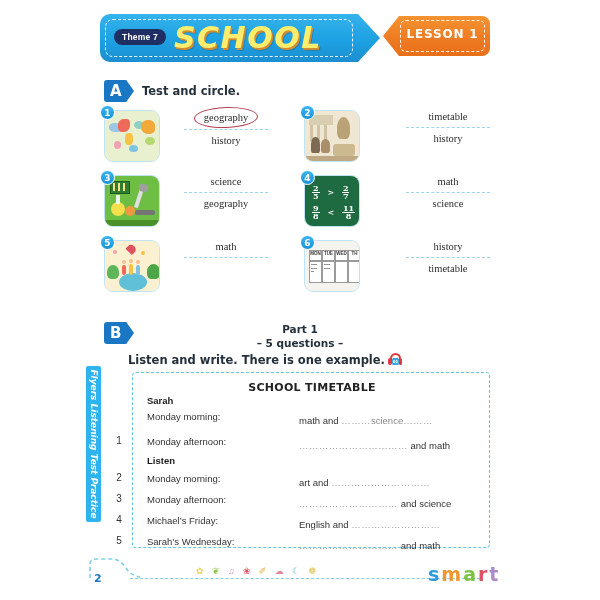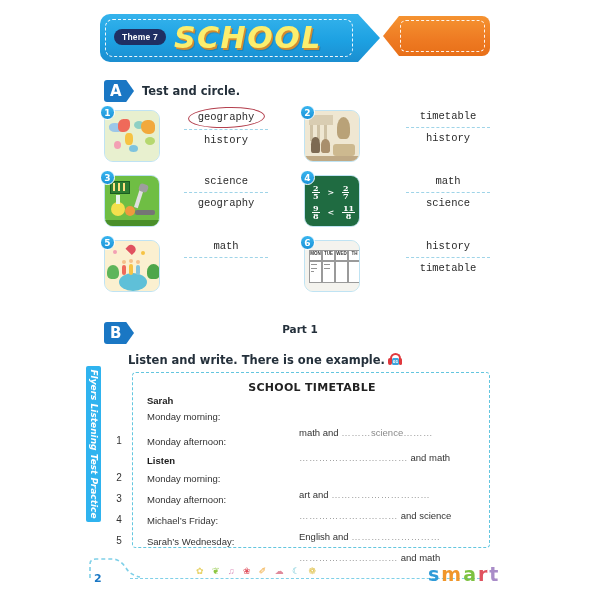--- a/index.html
+++ b/index.html
@@ -93,21 +93,21 @@
     width: 15px; height: 15px; border-radius: 50%;
     background: linear-gradient(180deg,#39b5ef,#1b93d8);
     color: #fff; font-size: 9px; font-weight: bold;
     display: flex; align-items: center; justify-content: center;
     z-index: 5; border: 1px solid #fff;
     font-family: "DejaVu Sans", sans-serif;
   }
   .opts { position: absolute; width: 108px; text-align: center; }
   .opt {
     font-size: 10.5px; color: #2b2b2b; line-height: 15px;
-    font-family: Liberation Mono, monospace;
+    font-family: Liberation Serif, serif;
   }
   .opt-line { border-top: 1.2px dashed #9fd4e8; margin: 3px 12px; }
   .circled { position: relative; display: inline-block; padding: 1px 10px; }
   .circled::before {
     content: ""; position: absolute; left: 0; top: -2px; right: 0; bottom: -2px;
     border: 1.4px solid #b4414f; border-radius: 50%;
     transform: rotate(-2deg);
   }
 
   
@@ -159,21 +159,21 @@
     position: absolute; left: 132px; top: 372px; width: 358px; height: 176px;
     border: 1.6px dashed #63c6df; border-radius: 4px;
   }
   .tt-title {
     position: absolute; left: 0; top: 8px; width: 358px; text-align: center;
     font-size: 11px; font-weight: bold; color: #222; letter-spacing: .3px;
     font-family: "DejaVu Sans", sans-serif;
   }
   .row { position: absolute; left: 14px; width: 344px; font-size: 9.5px; color: #333; }
   .row .lbl { position: absolute; left: 0; top: 0; white-space: nowrap; }
-  .row .ans { position: absolute; left: 152px; top: 16px; white-space: nowrap; }
+  .row .ans { position: absolute; left: 152px; top: 4px; white-space: nowrap; }
   .nm { font-weight: bold; color: #1c1c1c; }
   .blank { color: #9a9a9a; letter-spacing: .4px; }
   .filled { color: #8a8a8a; }
   .qnum {
     position: absolute; width: 14px; text-align: center;
     font-size: 10px; color: #333; font-family: "Liberation Sans", sans-serif;
   }
 
   
   .side-tab {
@@ -221,20 +221,21 @@
 
   <div class="banner-wrap">
     <div class="banner-blue">
       <div class="dash"></div>
     </div>
     <div class="theme-pill">Theme 7</div>
     <div class="banner-title">SCHOOL</div>
     <div class="banner-orange">
       <div class="dash2"></div>
     </div>
+    <div class="lesson-label">LESSON  1</div>
   </div>
 
   <div class="sec-badge sec-a">A</div>
   <div class="sec-instr instr-a">Test and circle.</div>
 
   <div class="ex-item" style="left:104px; top:110px;">
     <div class="thumb">
       <div class="art art-map">
         <div class="blob" style="left:4px;top:12px;width:13px;height:9px;background:#9cc7e8;border-radius:40% 50% 30% 45%;"></div>
         <div class="blob" style="left:13px;top:8px;width:12px;height:13px;background:#ef6a5a;border-radius:45% 30% 50% 35%;"></div>
@@ -380,20 +381,21 @@
     <div class="opts" style="left:90px; top:-1px;">
       <div class="opt">history</div>
       <div class="opt-line"></div>
       <div class="opt">timetable</div>
     </div>
   </div>
 
   <div class="sec-badge sec-b">B</div>
   <div class="part-head">
     <div>Part 1</div>
+    <div>– 5 questions –</div>
   </div>
   <div class="listen-line">
     <span>Listen and write. There is one example.</span><span class="hp-icon"><span class="hp-band"></span><span class="hp-ear hp-l"></span><span class="hp-ear hp-r"></span><span class="hp-box">01</span></span>
   </div>
 
   <div class="qnum" style="left:112px; top:435px;">1</div>
   <div class="qnum" style="left:112px; top:472px;">2</div>
   <div class="qnum" style="left:112px; top:493px;">3</div>
   <div class="qnum" style="left:112px; top:514px;">4</div>
   <div class="qnum" style="left:112px; top:535px;">5</div>

